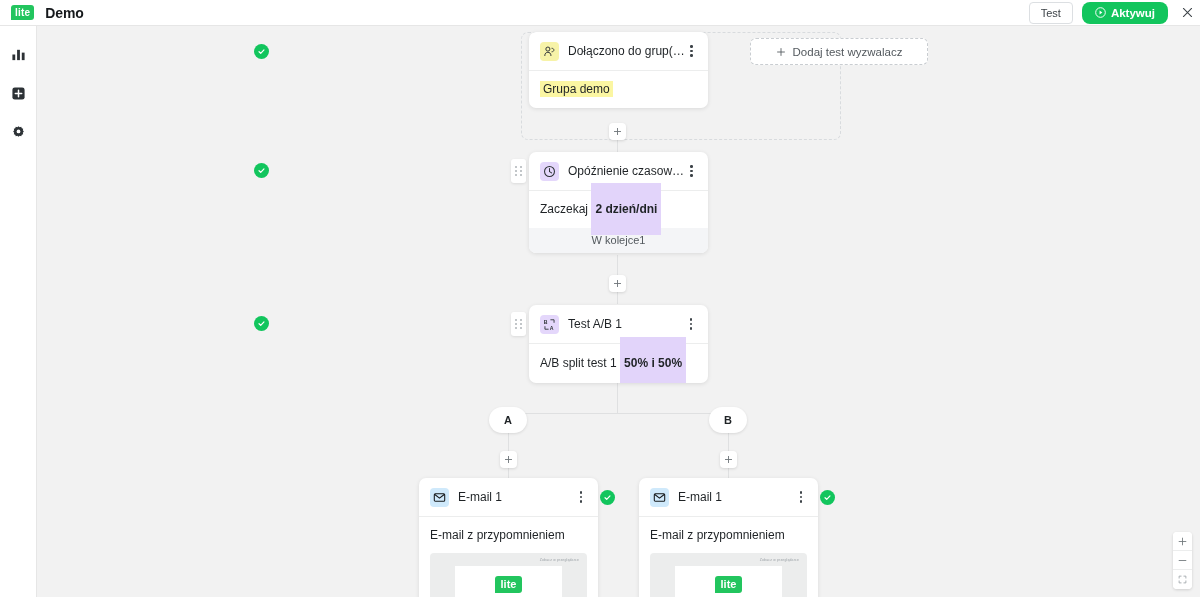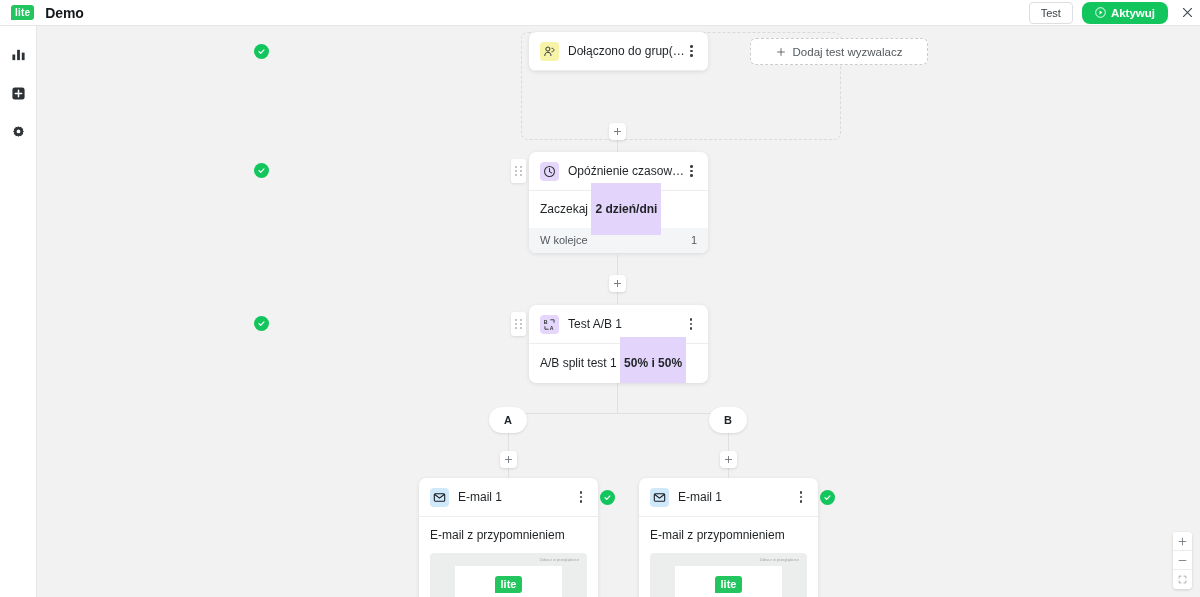--- a/index.html
+++ b/index.html
@@ -130,21 +130,21 @@
     width: 14px; height: 18px;
     display: flex; flex-direction: column; align-items: center; justify-content: center; gap: 2px;
   }
   .kebab i { display: block; width: 2.5px; height: 2.5px; border-radius: 50%; background: #3d4348; }
   .node-body { padding: 11px 11px 12px 11px; font-size: 12px; color: #1f2326; }
   .node-body.tight { padding: 12px 11px 13px 11px; }
   .hl-yellow { background: #fbf6a2; padding: 1px 3px; }
   .hl-purple { background: #e2d4fa; padding: 19px 4px; font-weight: bold; }
   .node-footer {
     background: #f4f5f7;
-    display: flex; align-items: center; justify-content: space-between;
+    display: flex; align-items: center; justify-content: center;
     padding: 6px 11px 7px 11px;
     font-size: 11px; color: #53595e;
   }
 
   
   .status-badge {
     position: absolute; z-index: 8;
     width: 15px; height: 15px; border-radius: 50%;
     background: #12c55d;
     display: flex; align-items: center; justify-content: center;
@@ -307,20 +307,23 @@
               <path d="M11 4 C12.4 4 13.4 5 13.4 6.2 C13.4 7.4 12.4 8.4 11 8.4" fill="none" stroke="#2d3236" stroke-width="1.1" stroke-linecap="round"></path>
             </svg>
           </span>
           <span class="node-title">Dołączono do grup(y) 1</span>
           <span class="kebab">
               <i></i>
               <i></i>
               <i></i>
             </span>
         </div>
+        <div class="node-body">
+          <span class="hl-yellow">Grupa demo</span>
+        </div>
       </div>
       <div class="status-badge" style="left:217px; top:18px;">
         <svg width="9" height="9" viewBox="0 0 16 16">
           <path d="M3.6 8.4 L6.6 11.2 L12.4 5" fill="none" stroke="#ffffff" stroke-width="2.1" stroke-linecap="round" stroke-linejoin="round"></path>
         </svg>
       </div>
 
       <div class="add-trigger" style="left:713px; top:12px; width:178px; height:27px;">
         <span style="display:flex;">
           <svg width="10" height="10" viewBox="0 0 16 16">

